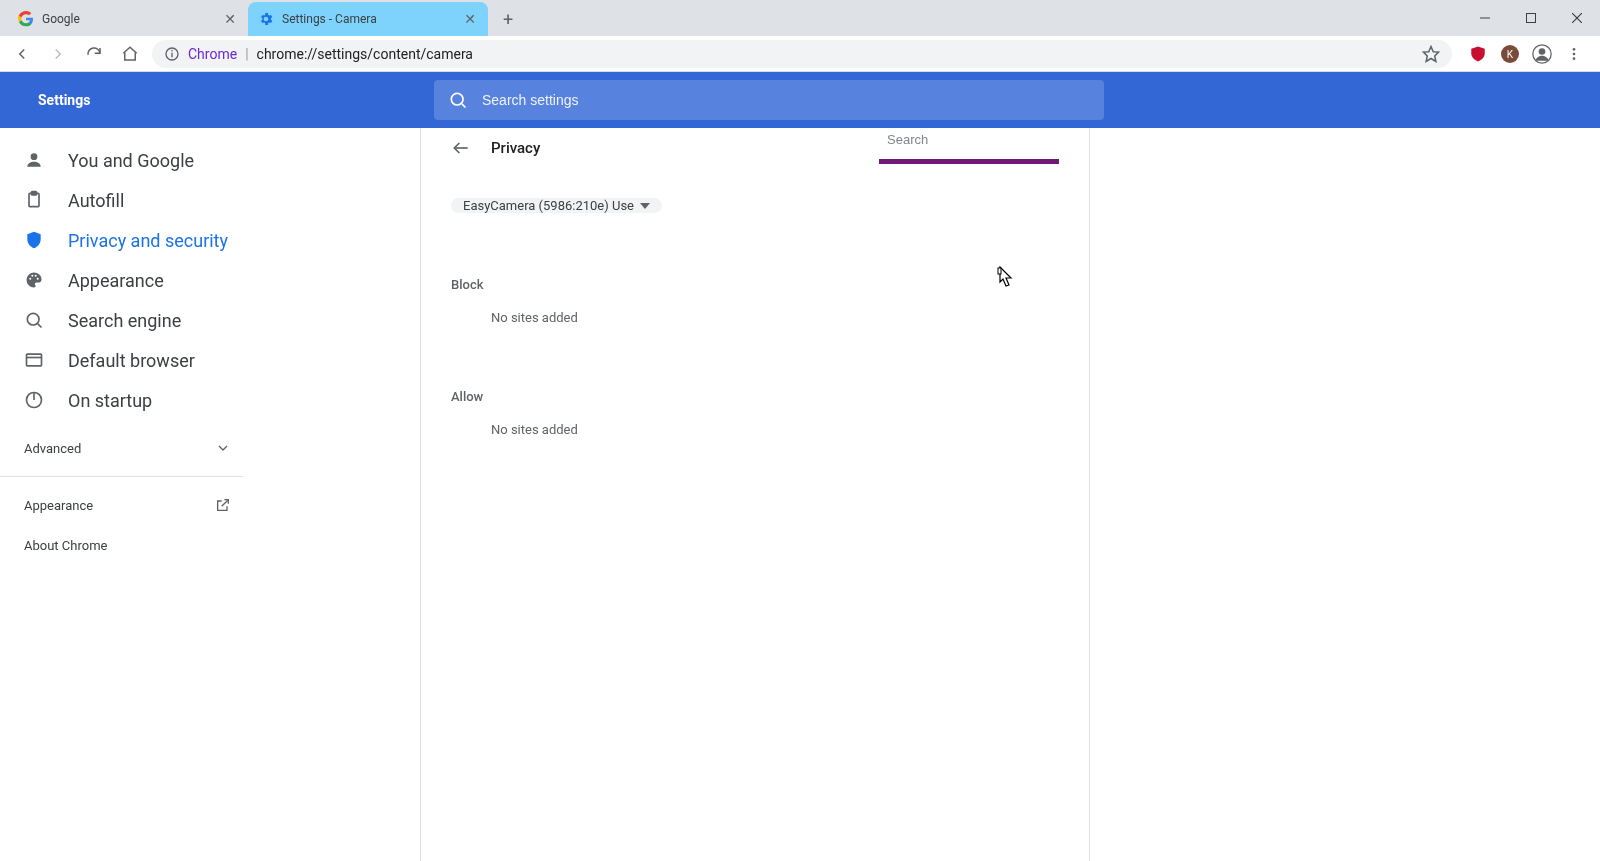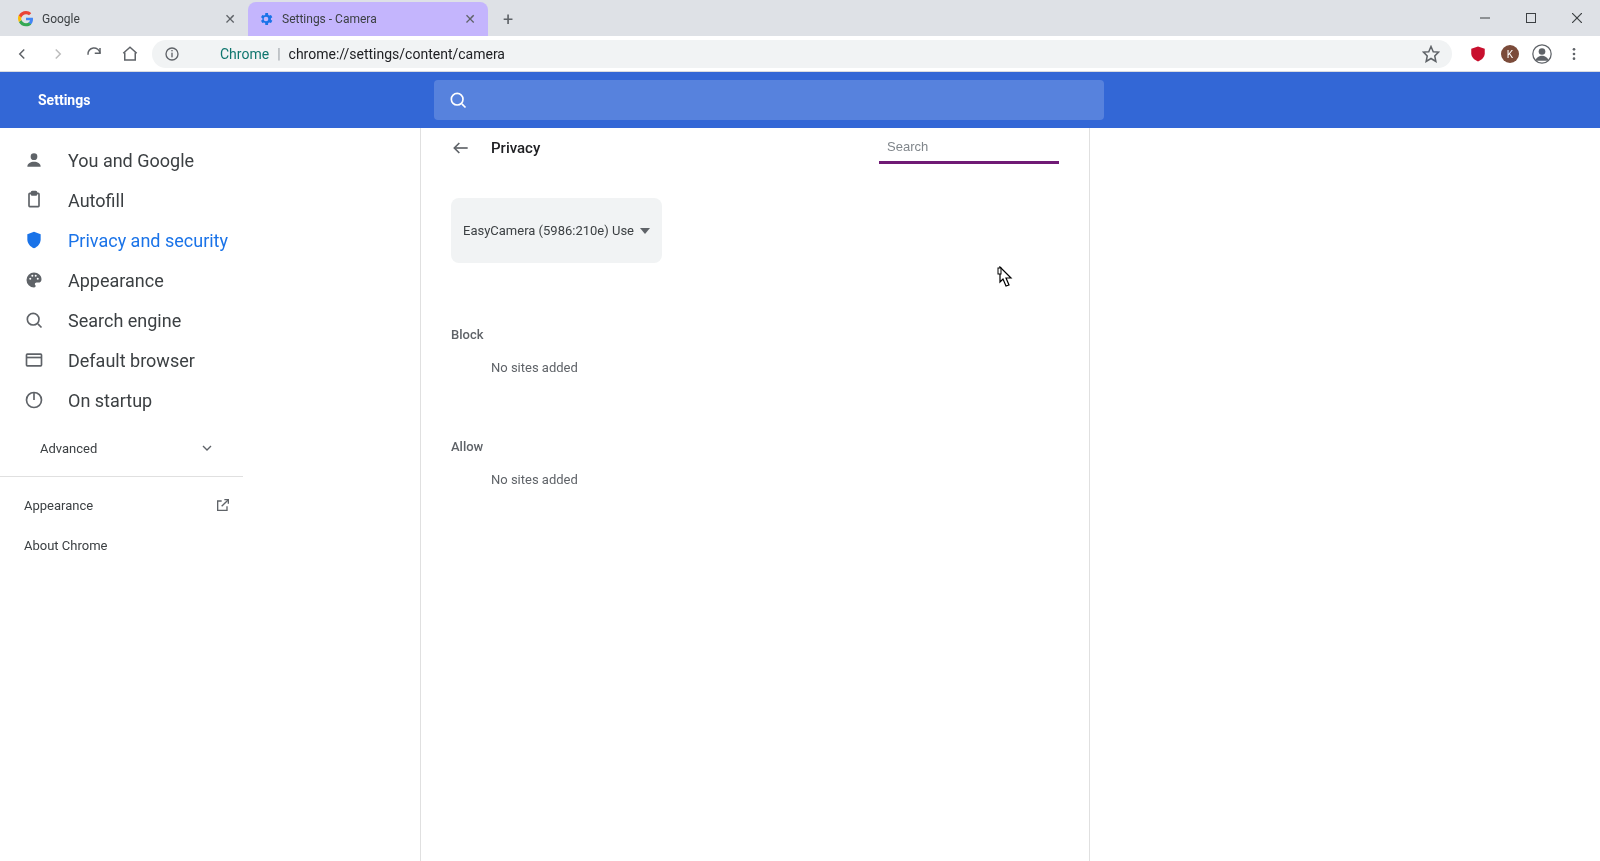--- a/index.html
+++ b/index.html
@@ -27,21 +27,21 @@
     display: flex;
     align-items: center;
     padding: 0 10px;
     font-size: 12px;
     color: #3c4043;
     position: relative;
     border-top-left-radius: 8px;
     border-top-right-radius: 8px;
     cursor: pointer;
   }
-  .tab.active { background: #c4b5fd; }
+  .tab.active { background: #7dd3fc; }
   .tab .favicon { width: 16px; height: 16px; margin-right: 8px; display:flex;align-items:center;justify-content:center;}
   .tab .title { flex: 1; white-space: nowrap; overflow: hidden; text-overflow: ellipsis; }
   .tab .close { color: #5f6368; font-size: 14px; padding: 0 2px; cursor:pointer;}
   .new-tab { width: 28px; height: 28px; display:flex;align-items:center;justify-content:center;color:#5f6368;cursor:pointer;font-size:18px;margin-left:6px;margin-bottom:3px;}
   .win-controls { margin-left: auto; display:flex; height:36px;}
   .win-controls div { width:46px; display:flex;align-items:center;justify-content:center;color:#3c4043;cursor:pointer;}
   .toolbar {
     height: 36px;
     background: #fff;
     display: flex;
@@ -57,21 +57,21 @@
     height: 28px;
     background: #f1f3f4;
     border-radius: 14px;
     display: flex;
     align-items: center;
     padding: 0 12px;
     color: #5f6368;
     font-size: 14px;
     gap: 8px;
   }
-  .omnibox .origin { color: #0f766e; margin-left: 32px; }
+  .omnibox .origin { color: #6d28d9; }
   .omnibox .sep { color:#9aa0a6; }
   .omnibox .path { color: #202124; }
   .omnibox .star { margin-left:auto; color:#5f6368; cursor:pointer;}
   .ext-icons { display:flex; align-items:center; gap:12px; padding:0 8px;}
   .ext-icons .ico { width:20px;height:20px;display:flex;align-items:center;justify-content:center;cursor:pointer;}
   
   .app {
     position: absolute;
     top: 72px; left: 0; right: 0; bottom: 0;
     background: #fff;
@@ -113,32 +113,32 @@
     gap: 24px;
     color: #3c4043;
     font-size: 18px;
     cursor: pointer;
     border-radius: 0 20px 20px 0;
     margin-right: 10px;
   }
   .side-item.selected { color:#1a73e8; }
   .side-item .sico { width:20px;color:#5f6368;display:flex;justify-content:center;}
   .side-item.selected .sico { color:#1a73e8;}
-  .side-adv { height:40px;display:flex;align-items:center;padding:0 40px;color:#3c4043;font-size:13px;cursor:pointer;justify-content:space-between;margin-top:8px;}
+  .side-adv { height:40px;display:flex;align-items:center;padding:0 24px;color:#3c4043;font-size:13px;cursor:pointer;justify-content:space-between;margin-top:8px;}
   .side-divider { height:1px;background:#e0e0e0;margin:8px 12px 8px 0;}
   .side-link { height:40px;display:flex;align-items:center;padding:0 24px;color:#3c4043;font-size:13px;cursor:pointer;justify-content:space-between;}
   .page-hdr { display:flex;align-items:center;gap:20px; height:40px;}
   .back-arrow { width:20px;height:20px;color:#5f6368;cursor:pointer;display:flex;align-items:center;}
   .page-title { font-size:15px;font-weight:500;color:#202124;}
-  .page-search { margin-left:auto; width:180px; border-bottom:3px solid #701a75;display:flex;align-items:center;gap:8px;color:#5f6368;height:32px;}
+  .page-search { margin-left:auto; width:180px; border-bottom:5px solid #701a75;display:flex;align-items:flex-start;gap:8px;color:#5f6368;height:32px;}
   .page-search input { border:none;outline:none;font-size:13px;flex:1;color:#3c4043;}
   .page-search input::placeholder{color:#80868b;}
   .camera-select {
     display:inline-flex;align-items:center;gap:6px;
-    background:#f1f3f4;padding:25px 12px;border-radius:8px;
+    background:#f1f3f4;padding:0 12px;border-radius:8px;
     font-size:13px;color:#3c4043;margin-top:30px;cursor:pointer;
   }
   .row-toggle { display:flex;align-items:center;justify-content:space-between;margin-top:28px;font-size:13px;color:#3c4043;}
   .toggle {
     width:34px;height:14px;background:#a9c2f4;border-radius:7px;position:relative;cursor:pointer;
   }
   .toggle .knob{position:absolute;right:-2px;top:-3px;width:20px;height:20px;background:#1a73e8;border-radius:50%;box-shadow:0 1px 3px rgba(0,0,0,0.3);}
   .section-label{font-size:13px;font-weight:500;color:#5f6368;margin-top:64px;}
   .empty-row{font-size:13px;color:#5f6368;margin-top:18px;padding-left:40px;}
   .content-outer{flex:1;display:flex;}
@@ -263,20 +263,21 @@
 </div>
 
 <div class="app">
   <div class="app-header">
     <div class="app-title">Settings</div>
     <div class="search-bar">
       <svg width="20" height="20" viewBox="0 0 24 24" fill="none" stroke="#fff" stroke-width="2">
           <circle cx="11" cy="11" r="7"></circle>
           <line x1="21" y1="21" x2="16.65" y2="16.65"></line>
         </svg>
+      <input type="text" placeholder="Search settings" style="">
     </div>
   </div>
   <div class="app-body">
     <div class="sidebar">
       <div class="side-item">
         <span class="sico">
             <svg width="20" height="20" viewBox="0 0 24 24" fill="currentColor">
               <circle cx="12" cy="8" r="4"></circle>
               <path d="M4 20c0-4 4-6 8-6s8 2 8 6"></path>
             </svg>

